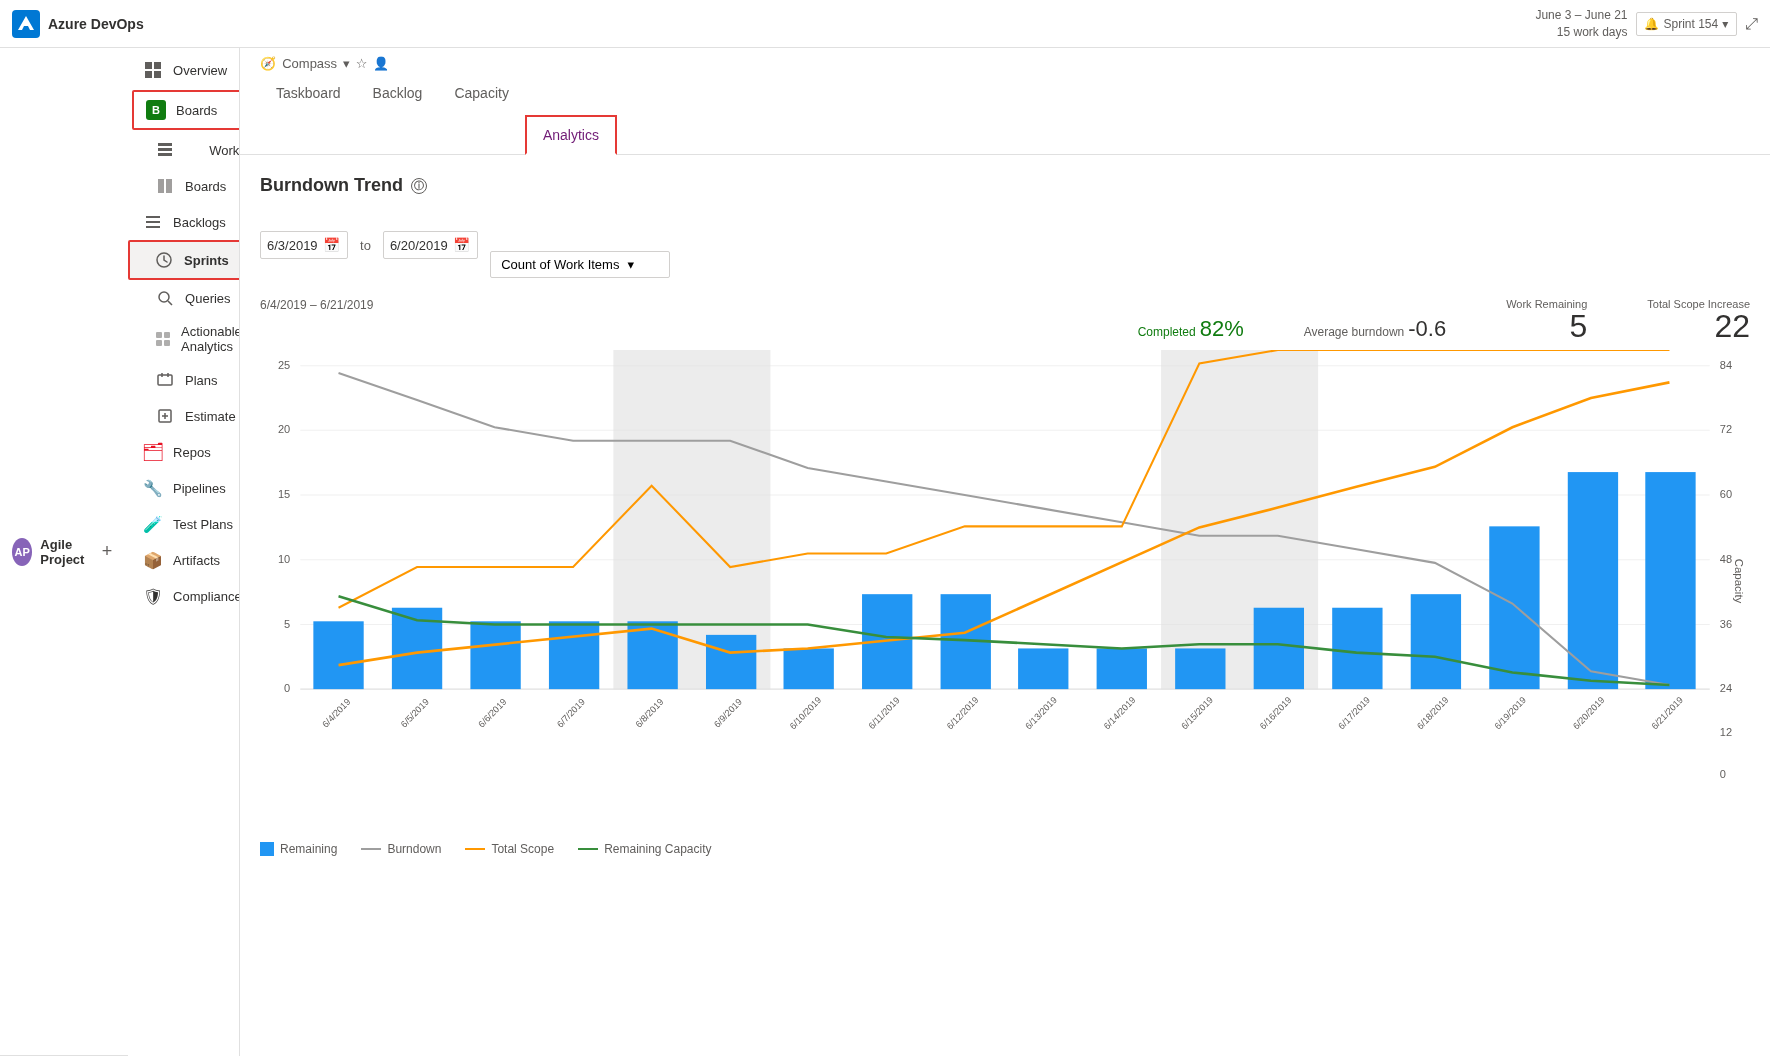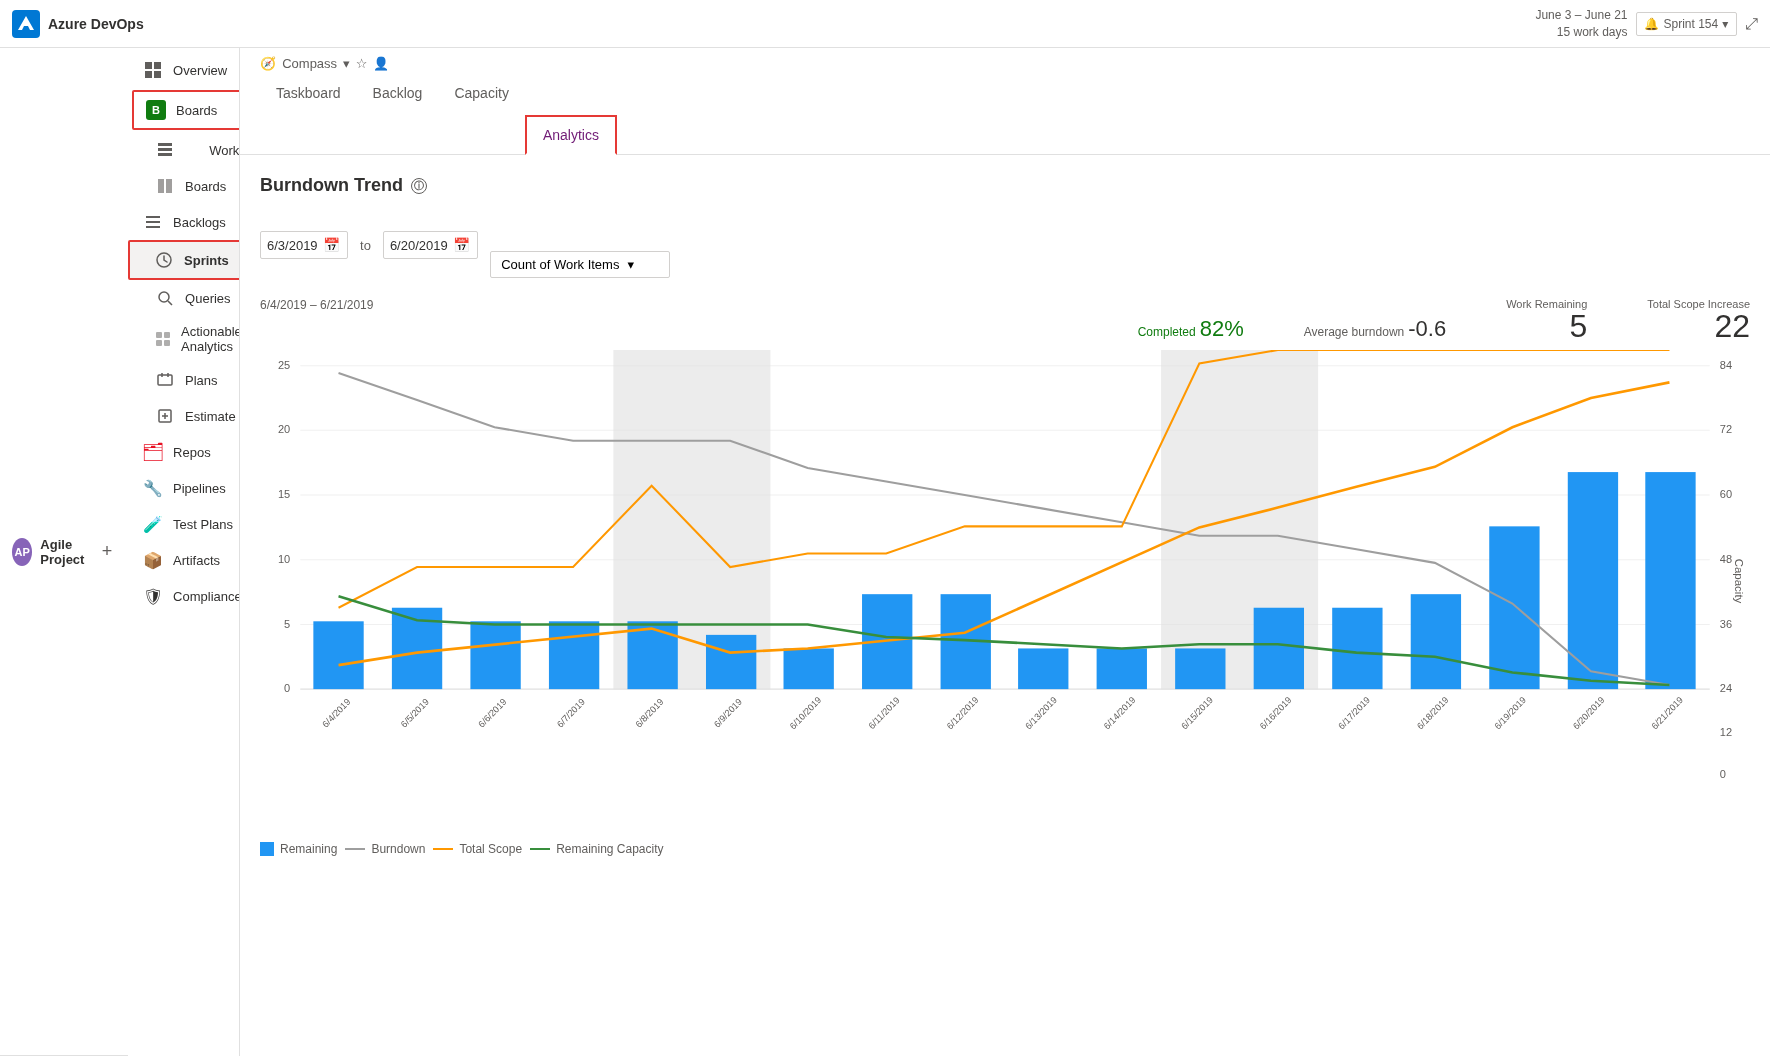--- a/index.html
+++ b/index.html
@@ -52,21 +52,21 @@
     .date-input { display: flex; align-items: center; border: 1px solid #d2d0ce; padding: 5px 6px; border-radius: 2px; gap: 6px; background: #fff; font-size: 13px; cursor: pointer; }
     .date-input span { color: #323130; }
     .calendar-icon { color: #605e5c; font-size: 14px; }
     .to-text { color: #605e5c; font-size: 13px; }
     .dropdown-select { display: flex; align-items: center; border: 1px solid #d2d0ce; padding: 5px 10px; border-radius: 2px; gap: 8px; background: #fff; font-size: 13px; cursor: pointer; min-width: 180px; margin-top: 39px; }
 
     
     .chart-container { position: relative; width: 100%; height: 480px; }
 
     
-    .legend { display: flex; gap: 8px; margin-top: 12px; align-items: center; }
+    .legend { display: flex; gap: 24px; margin-top: 12px; align-items: center; }
     .legend-item { display: flex; align-items: center; gap: 6px; font-size: 12px; color: #605e5c; }
     .legend-box { width: 14px; height: 14px; }
     .legend-line { width: 20px; height: 2px; }
 
     
     .boards-highlighted { border: 2px solid #e53935 !important; border-radius: 2px; margin: 2px 4px; }
   </style>
 </head>
 <body>
 

